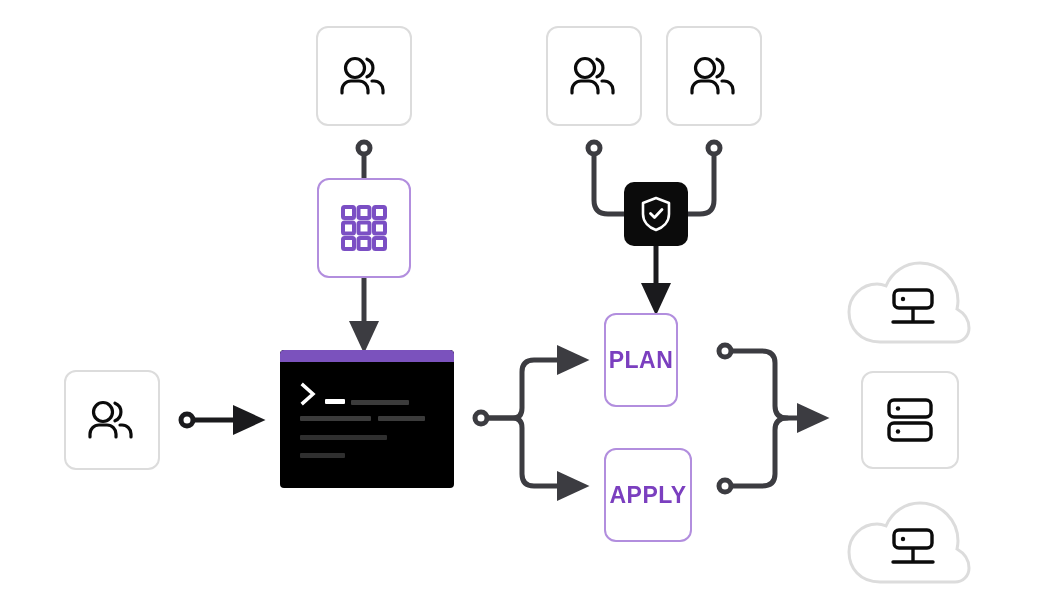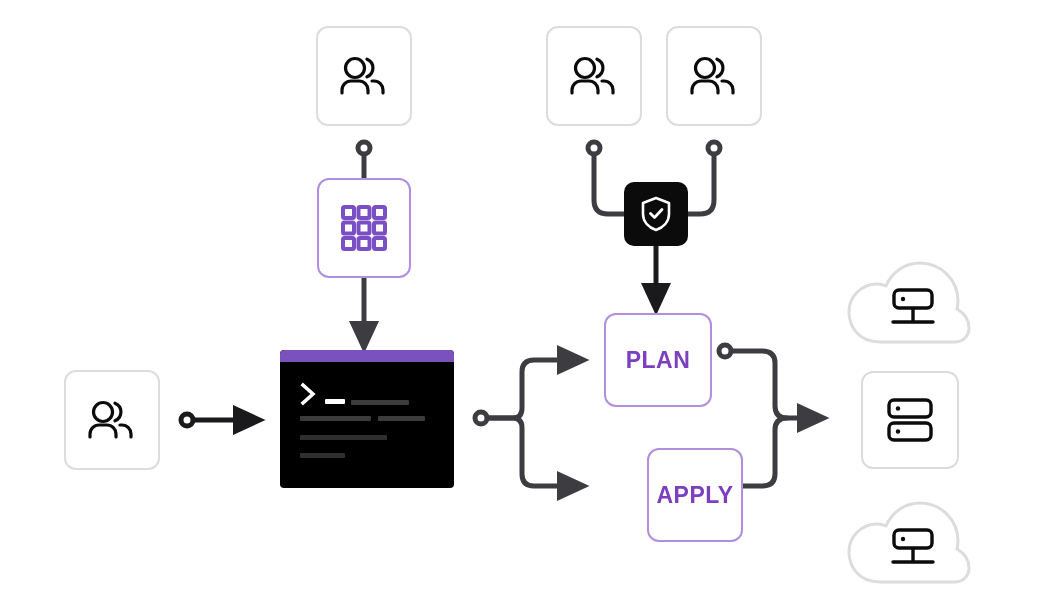--- a/index.html
+++ b/index.html
@@ -225,25 +225,25 @@
       </span>
       <div class="term-line" style="left:45px; top:37px; width:20px; background:#ffffff;"></div>
       <div class="term-line" style="left:71px; top:38px; width:58px; background:#3b3b3b;"></div>
       <div class="term-line" style="left:20px; top:54px; width:71px; background:#3b3b3b;"></div>
       <div class="term-line" style="left:98px; top:54px; width:47px; background:#3b3b3b;"></div>
       <div class="term-line" style="left:20px; top:73px; width:87px; background:#2f2f2f;"></div>
       <div class="term-line" style="left:20px; top:91px; width:45px; background:#2f2f2f;"></div>
     </div>
   </div>
 
-  <div class="node box-purple" style="left:604px; top:313px; width:108px; height:94px;">
+  <div class="node box-purple" style="left:604px; top:313px; width:74px; height:94px;">
     <span class="stage-label">PLAN</span>
   </div>
 
-  <div class="node box-purple" style="left:604px; top:448px; width:96px; height:94px;margin-left:43px;">
+  <div class="node box-purple" style="left:604px; top:448px; width:88px; height:94px;">
     <span class="stage-label">APPLY</span>
   </div>
 
   <div class="node" style="left:846px; top:256px; width:126px; height:90px;">
     <span>
       <svg class="icon-svg" width="126" height="90" viewBox="0 0 126 90">
         <path d="M34,86 C14,86 3,72 3,56 C3,40 16,28 31,28 C34,28 37,28.6 40,29.8
                  C46,16 59,7 74,7 C95,7 112,24 112,45 C112,47 111.6,50 111,53
                  C118,57 123,64 123,72 C123,80 117,86 109,86 Z" fill="none" stroke="#dcdcdc" stroke-width="3"></path>
         <rect x="48" y="34" width="38" height="18" rx="5" fill="none" stroke="#0b0b0b" stroke-width="3.4"></rect>

